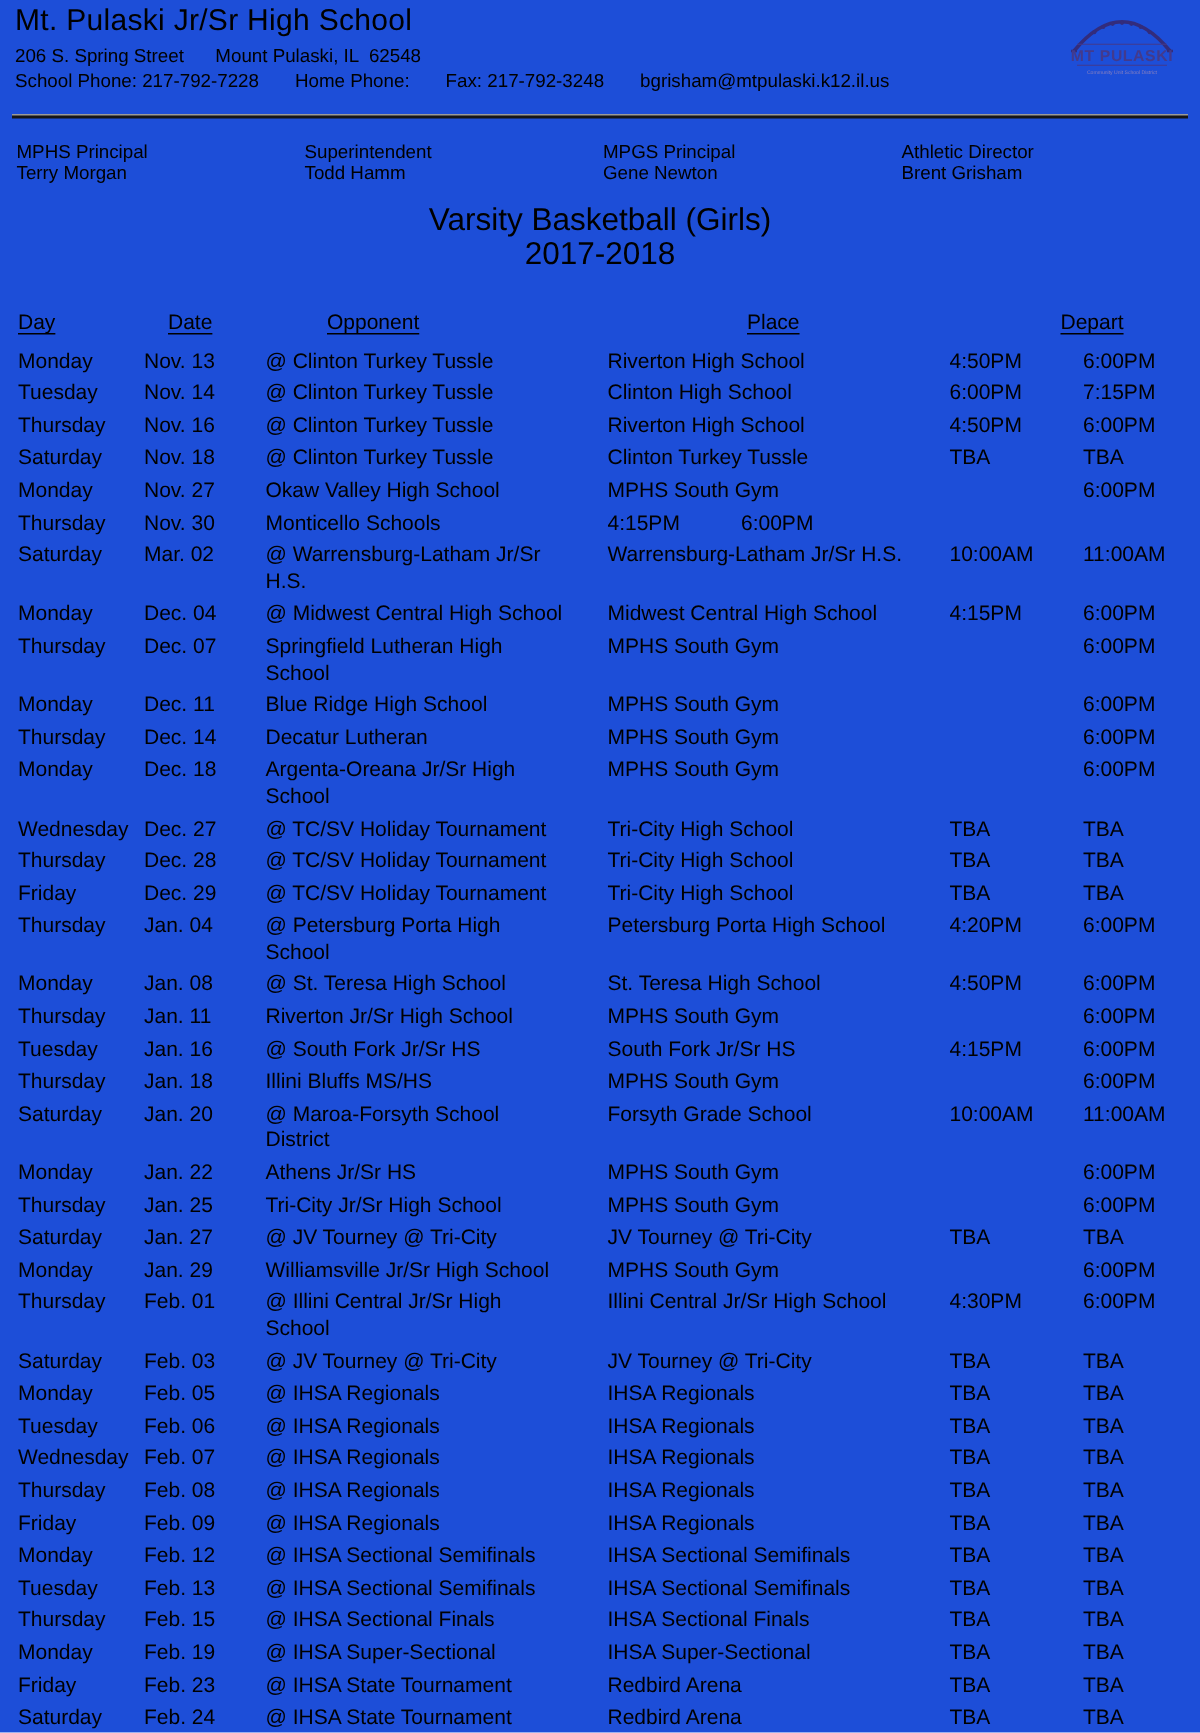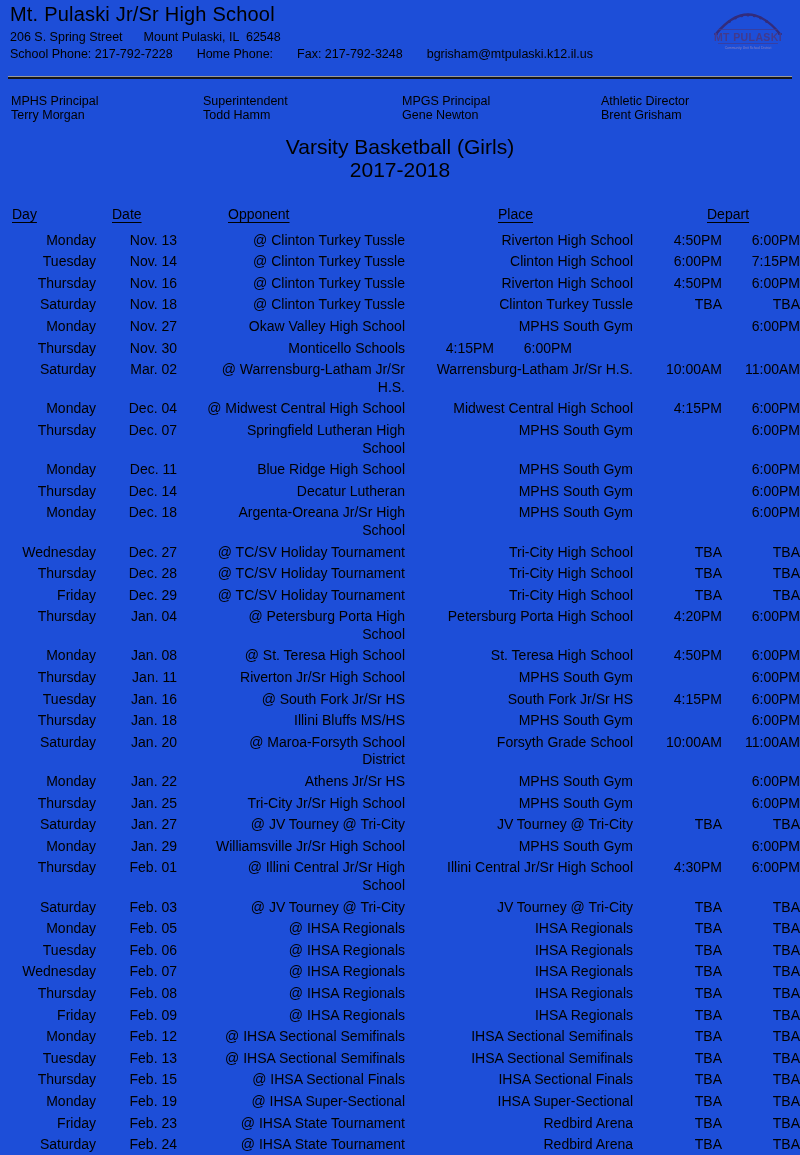--- a/index.html
+++ b/index.html
@@ -26,28 +26,28 @@
   
   .divider { margin:15px 8px 0 8px; height:3px; background:#151515; border-top:1px solid #9a9a9a; }
   
   .admins { margin-top:15px; padding-left:11px; display:grid; grid-template-columns:192px 199px 199px auto; font-size:12.5px; line-height:14px; }
   
   .main-title { margin-top:13px; text-align:center; font-size:21px; line-height:23px; }
   
   .schedule { margin-top:25px; font-size:14px; }
   .hrow { display:flex; padding-left:12px; line-height:17.6px; margin-bottom:8px;gap:16px; }
   .hrow .hcell span { text-decoration:underline; text-underline-offset:3px; }
-  .srow { display:flex; padding-left:12px; line-height:17.6px; margin-bottom:4px; align-items:flex-start;text-align:right; }
+  .srow { display:flex; padding-left:12px; line-height:17.6px; margin-bottom:4px; align-items:flex-start; }
   .c-day   { width:84px;  flex:none; }
   .c-date  { width:81px;  flex:none; }
   .c-opp   { width:228px; flex:none; white-space:pre-line; }
   .c-place { width:228px; flex:none; white-space:pre-line; }
   .c-dep   { width:89px;  flex:none; }
   .c-time  { width:78px;  flex:none; }
-  .h-opp span   { margin-left:19px;text-align:right; }
+  .h-opp span   { margin-left:9px;text-align:right; }
   .h-place span { margin-left:45px; }
   .h-dep span   { margin-left:10px; }
   .h-time span  { margin-left:1px; }
 </style>
 </head>
 <body>
 
 <div class="page">
 
   <div class="letterhead">

